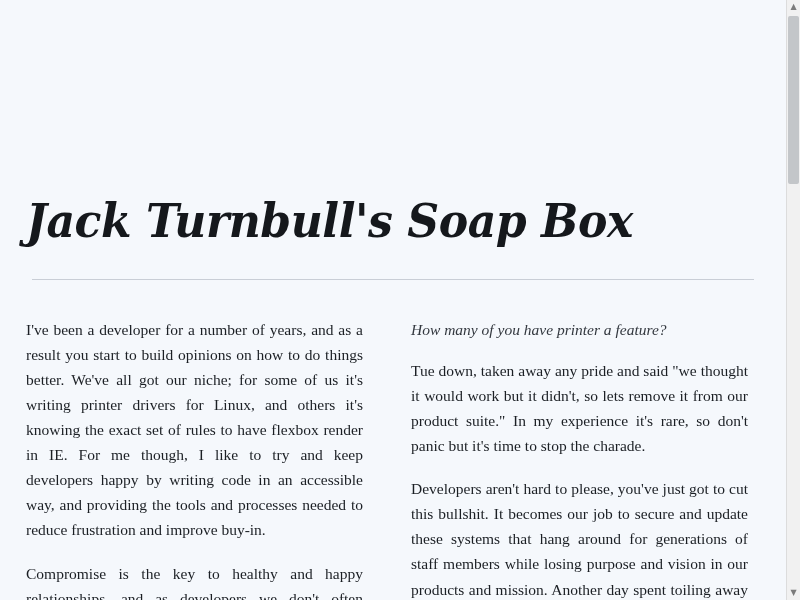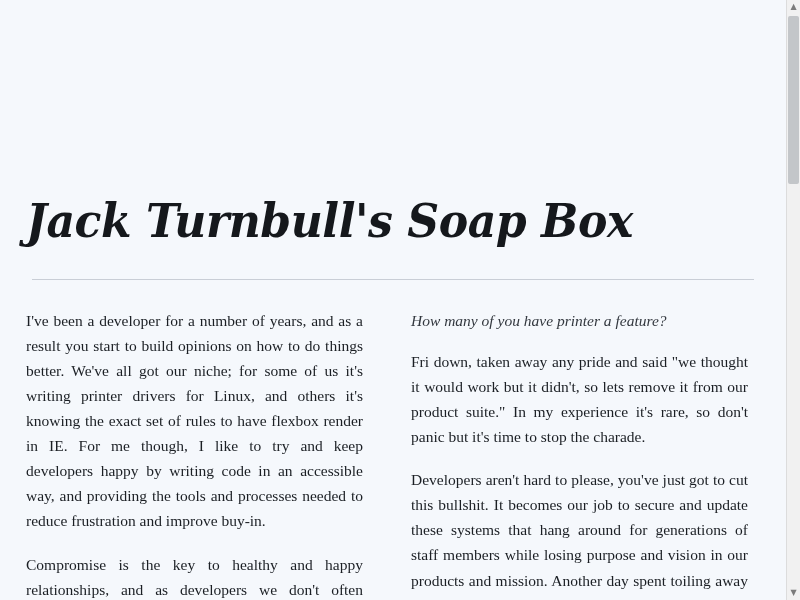--- a/index.html
+++ b/index.html
@@ -50,21 +50,21 @@
   .columns {
     display: flex;
     gap: 48px;
     margin-top: 28px;
     width: 722px;
   }
   .col {
     width: 337px;
   }
   .col p {
-    margin: 0 0 18px 0;
+    margin: 9px 0 18px 0;
     font-family: "Liberation Serif", serif;
     font-size: 15.5px;
     line-height: 1.62;
     color: #1b1f24;
     text-align: justify;
     text-justify: inter-word;
     hyphens: none;
   }
   .col p.lead-question {
     font-style: italic;
@@ -118,21 +118,21 @@
 
     <div class="columns">
 
       <div class="col">
         <p>I've been a developer for a number of years, and as a result you start to build opinions on how to do things better. We've all got our niche; for some of us it's writing printer drivers for Linux, and others it's knowing the exact set of rules to have flexbox render in IE. For me though, I like to try and keep developers happy by writing code in an accessible way, and providing the tools and processes needed to reduce frustration and improve buy-in.</p>
         <p>Compromise is the key to healthy and happy relationships, and as developers we don't often understand how to compromise successfully. I build empathy and emotional maturity within</p>
       </div>
 
       <div class="col">
         <p class="lead-question">How many of you have printer a feature?</p>
-        <p>Fri down, taken away any pride and said "we thought it would work but it didn't, so lets remove it from our product suite." In my experience it's rare, so don't panic but it's time to stop the charade.</p>
+        <p>Tue down, taken away any pride and said "we thought it would work but it didn't, so lets remove it from our product suite." In my experience it's rare, so don't panic but it's time to stop the charade.</p>
         <p>Developers aren't hard to please, you've just got to cut this bullshit. It becomes our job to secure and update these systems that hang around for generations of staff members while losing purpose and vision in our products and mission. Another day spent toiling away on something I don't know if people enjoy. I make it my job to identify these</p>
       </div>
 
     </div>
   </div>
 
   <div class="scrollbar">
     <div class="scroll-arrow up">▲</div>
     <div class="scroll-thumb"></div>
     <div class="scroll-arrow down">▼</div>

